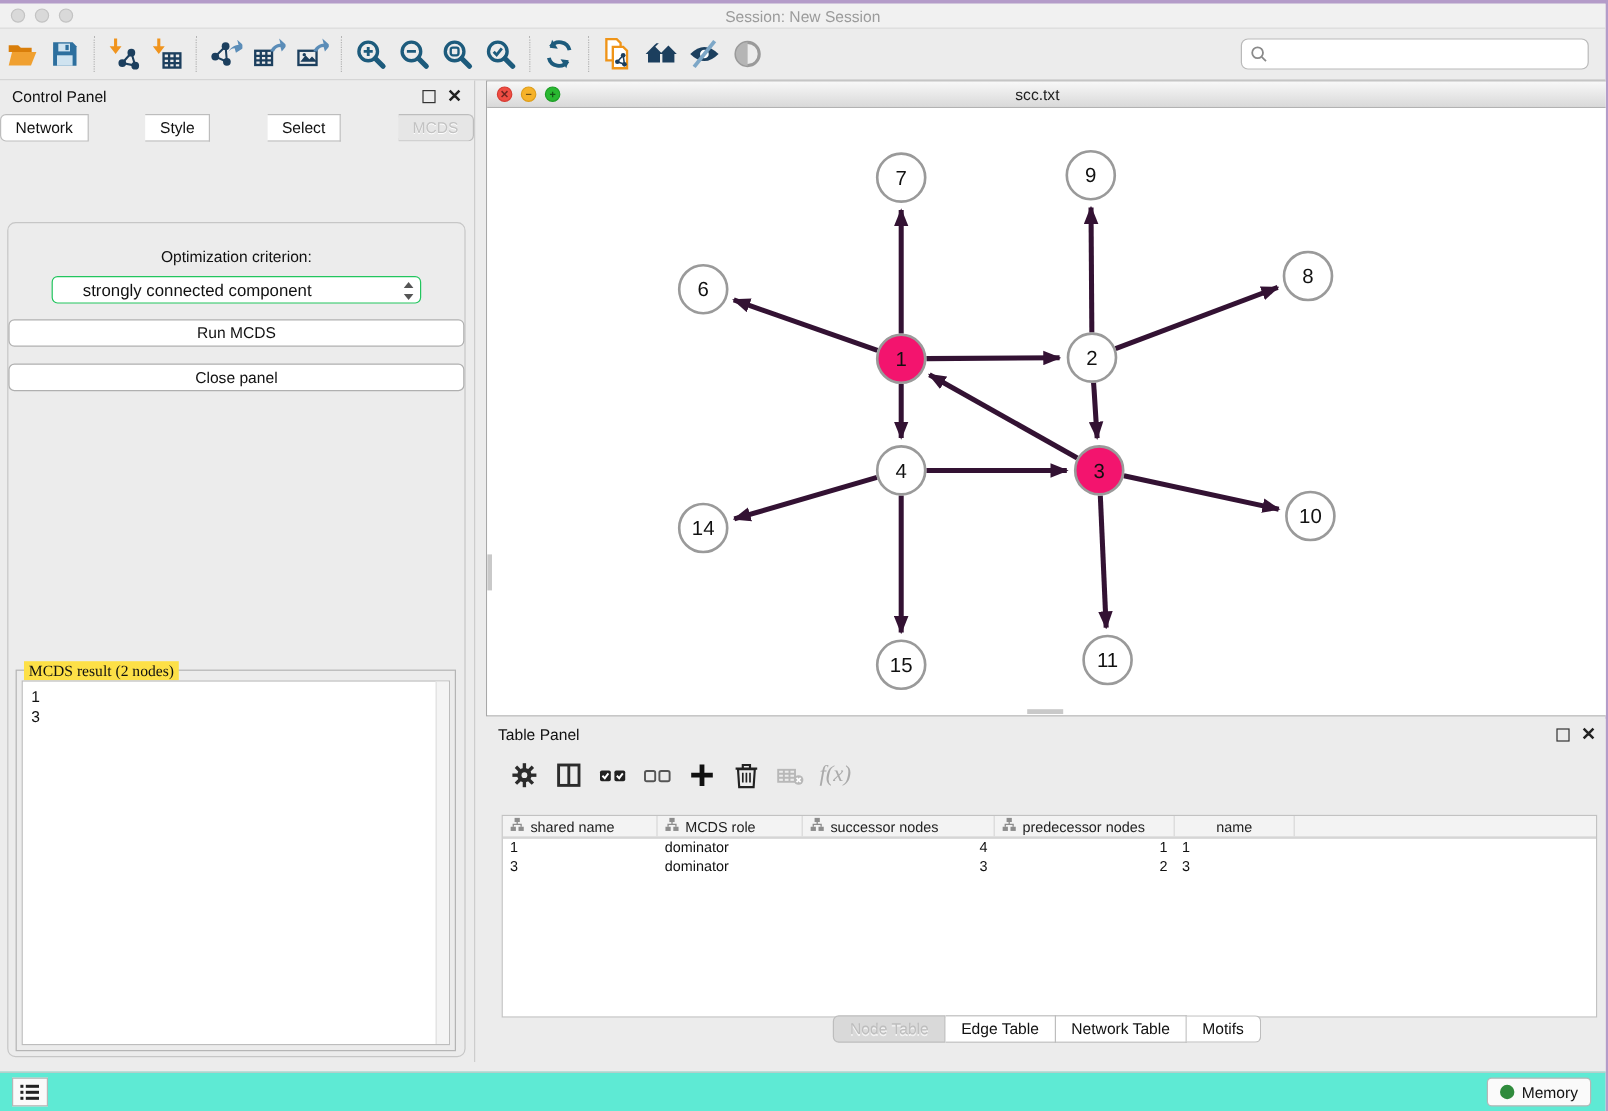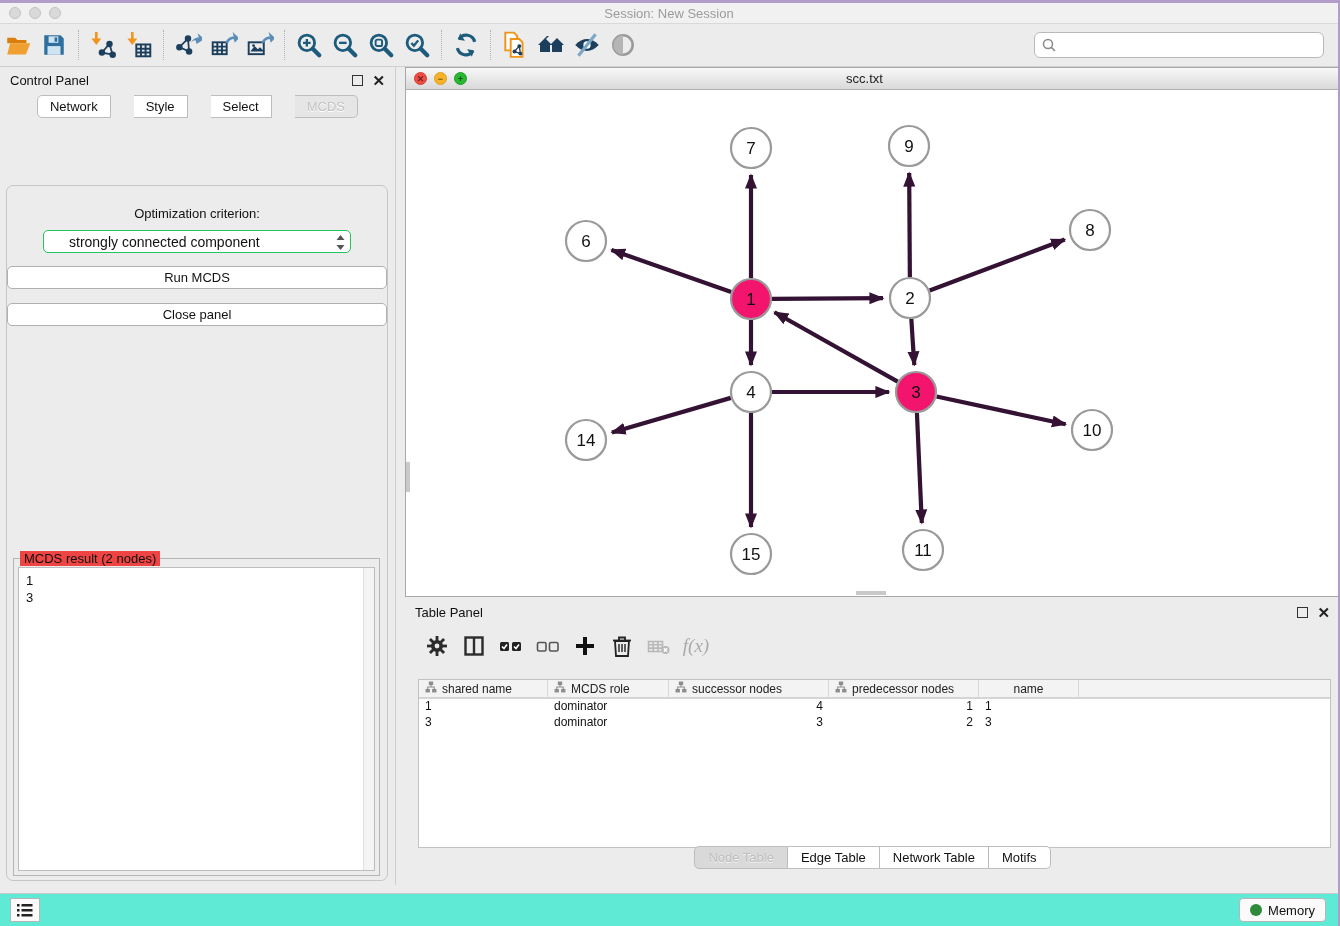--- a/index.html
+++ b/index.html
@@ -23,32 +23,32 @@
   .tsep{width:1px;height:30px;margin:0 6px;border-left:1px dotted #b4b4b4;flex:0 0 auto;}
   .toolbar .spacer{flex:1;}
   .searchbox{width:290px;height:26px;background:#fff;border:1px solid #b9b9b9;border-radius:6px;margin-right:14px;display:flex;align-items:center;padding-left:6px;gap:4px;}
   .searchbox input{border:none;outline:none;font-size:13px;width:250px;background:transparent;}
   
   .control-panel{position:absolute;left:0;top:64px;width:396px;height:818px;background:#ececec;border-right:1px solid #cdcdcd;}
   .panel-head{height:26px;display:flex;align-items:center;padding:0 10px;font-size:13px;color:#111;}
   .panel-head .ph-title{flex:1;}
   .float-btn{width:11px;height:11px;border:1.6px solid #333;margin-right:9px;}
   .close-btn{font-size:15px;font-weight:bold;color:#222;line-height:11px;}
-  .cp-tabs{display:flex;justify-content:center;margin-top:2px;position:relative;z-index:2;gap:23px;}
+  .cp-tabs{display:flex;justify-content:space-between;margin-top:2px;position:relative;z-index:2;gap:23px;}
   .cp-tab{font-size:13px;padding:3px 12px;background:#fff;border:1px solid #bdbdbd;border-left:none;color:#111;}
   .cp-tab:first-child{border-left:1px solid #bdbdbd;border-radius:5px 0 0 5px;}
   .cp-tab.sel{background:#e6e6e6;color:#c2c2c2;text-shadow:0 1px 0 #fff;border-radius:0 5px 5px 0;}
   .cp-content{position:absolute;left:6px;right:7px;top:118px;bottom:4px;border:1px solid #c6c6c6;border-radius:7px;background:#ececec;}
   .opt-label{text-align:center;font-size:13px;color:#111;margin-top:20px;}
   .dropdown{position:relative;margin:9px auto 0;width:308px;height:23px;background:#fff;border:1px solid #22c55e;border-radius:5px;font-size:14px;display:flex;align-items:center;padding-left:25px;color:#111;}
   .dd-stepper{position:absolute;right:4px;top:3px;}
   .btn-row{display:flex;justify-content:center;gap:14px;margin-top:13px;flex-direction:column;}
   .pbtn{font-size:13px;color:#111;background:#fff;border:1px solid #b0b0b0;border-radius:5px;padding:3px 14px;}
   .groupbox{position:absolute;left:6px;right:7px;bottom:4px;top:372px;border:1px solid #b5b5b5;background:#ececec;}
-  .gb-legend{position:absolute;top:-8px;left:6px;background:#ef4444;padding:0 4px;font-size:13px;color:#111;}
+  .gb-legend{position:absolute;top:-8px;left:6px;background:#fde047;padding:0 4px;font-size:13px;color:#111;font-family:Liberation Serif, serif;}
   .gb-inner{position:absolute;left:4px;right:4px;top:8px;bottom:4px;background:#fff;border:1px solid #bdbdbd;display:flex;}
   .gb-text{flex:1;font-size:13px;color:#111;padding:4px 7px;white-space:pre;line-height:17px;}
   .gb-scroll{width:11px;background:#f4f4f4;border-left:1px solid #e0e0e0;}
   
   .netwin{position:absolute;left:405px;top:64px;width:935px;height:530px;border:1px solid #a8a8a8;background:#fff;}
   .net-titlebar{height:22px;background:linear-gradient(#f8f8f8,#d9d9d9);border-bottom:1px solid #b2b2b2;position:relative;}
   .net-lights{position:absolute;left:8px;top:4px;display:flex;gap:7px;}
   .nlight{width:13px;height:13px;border-radius:50%;display:flex;align-items:center;justify-content:center;font-size:9px;font-weight:bold;color:rgba(0,0,0,.55);}
   .nl-red{background:#ef4d43;border:1px solid #d63b32;}
   .nl-yel{background:#f6b229;border:1px solid #dE9e1b;}

